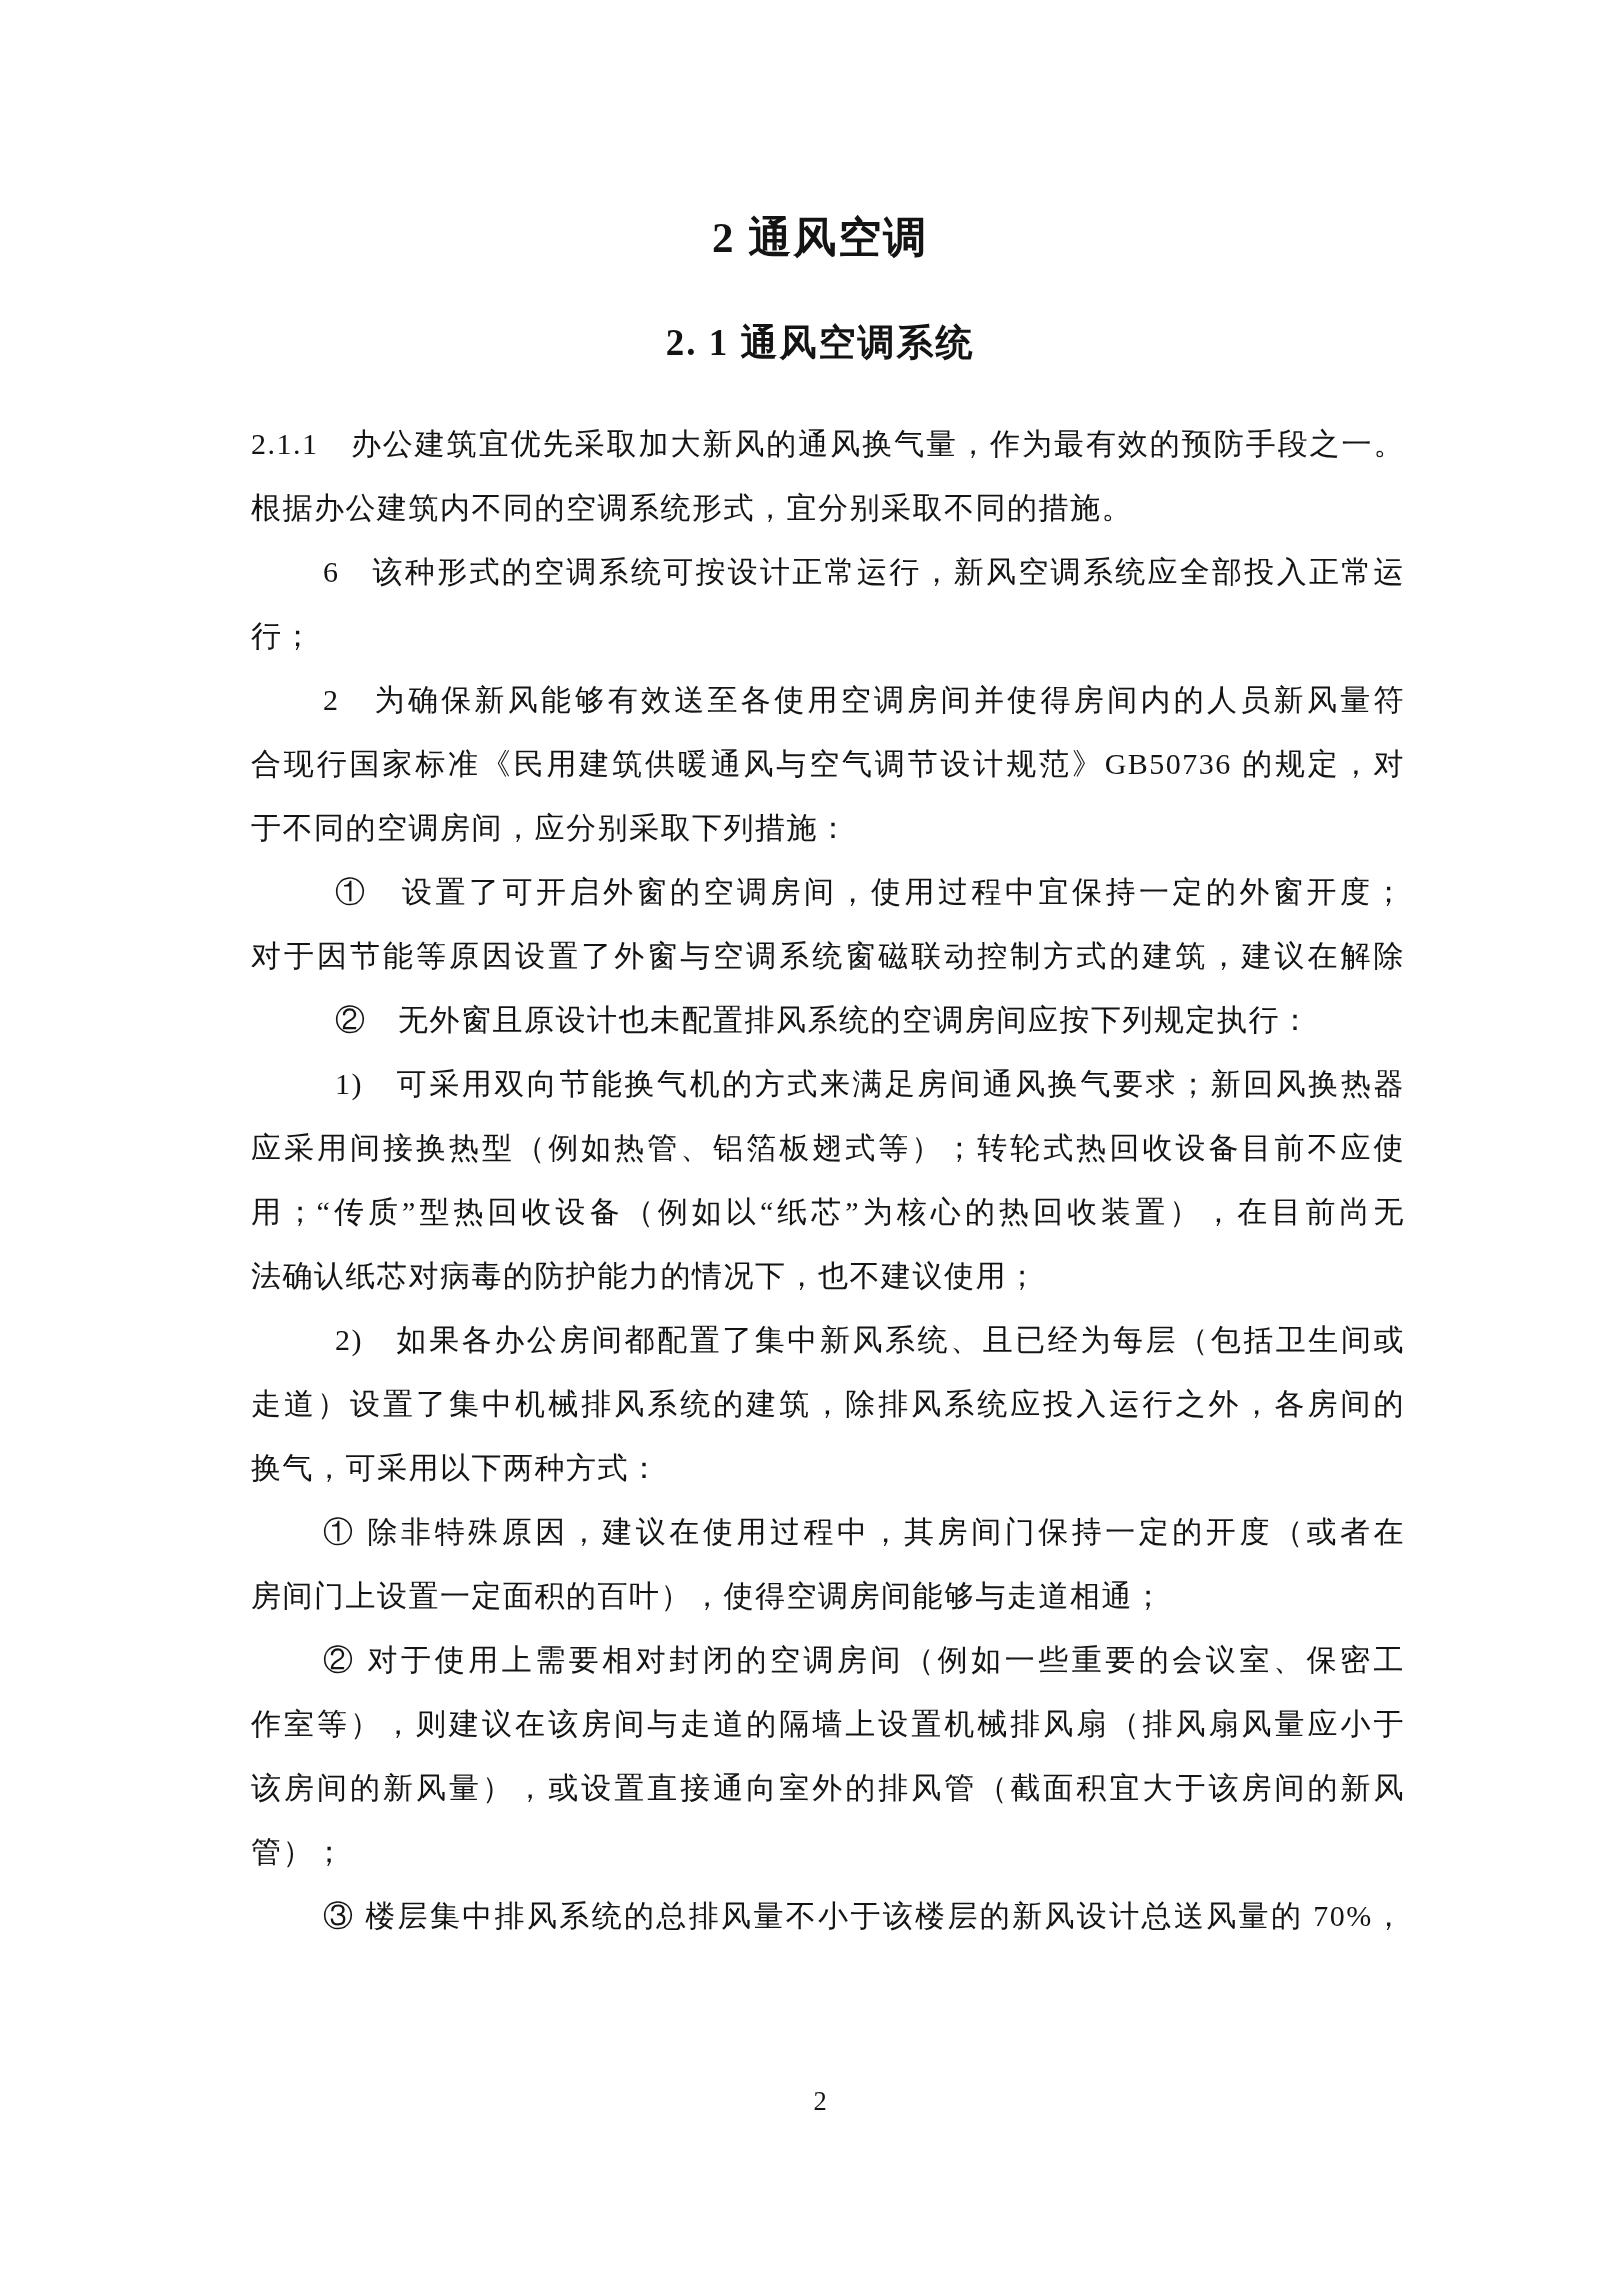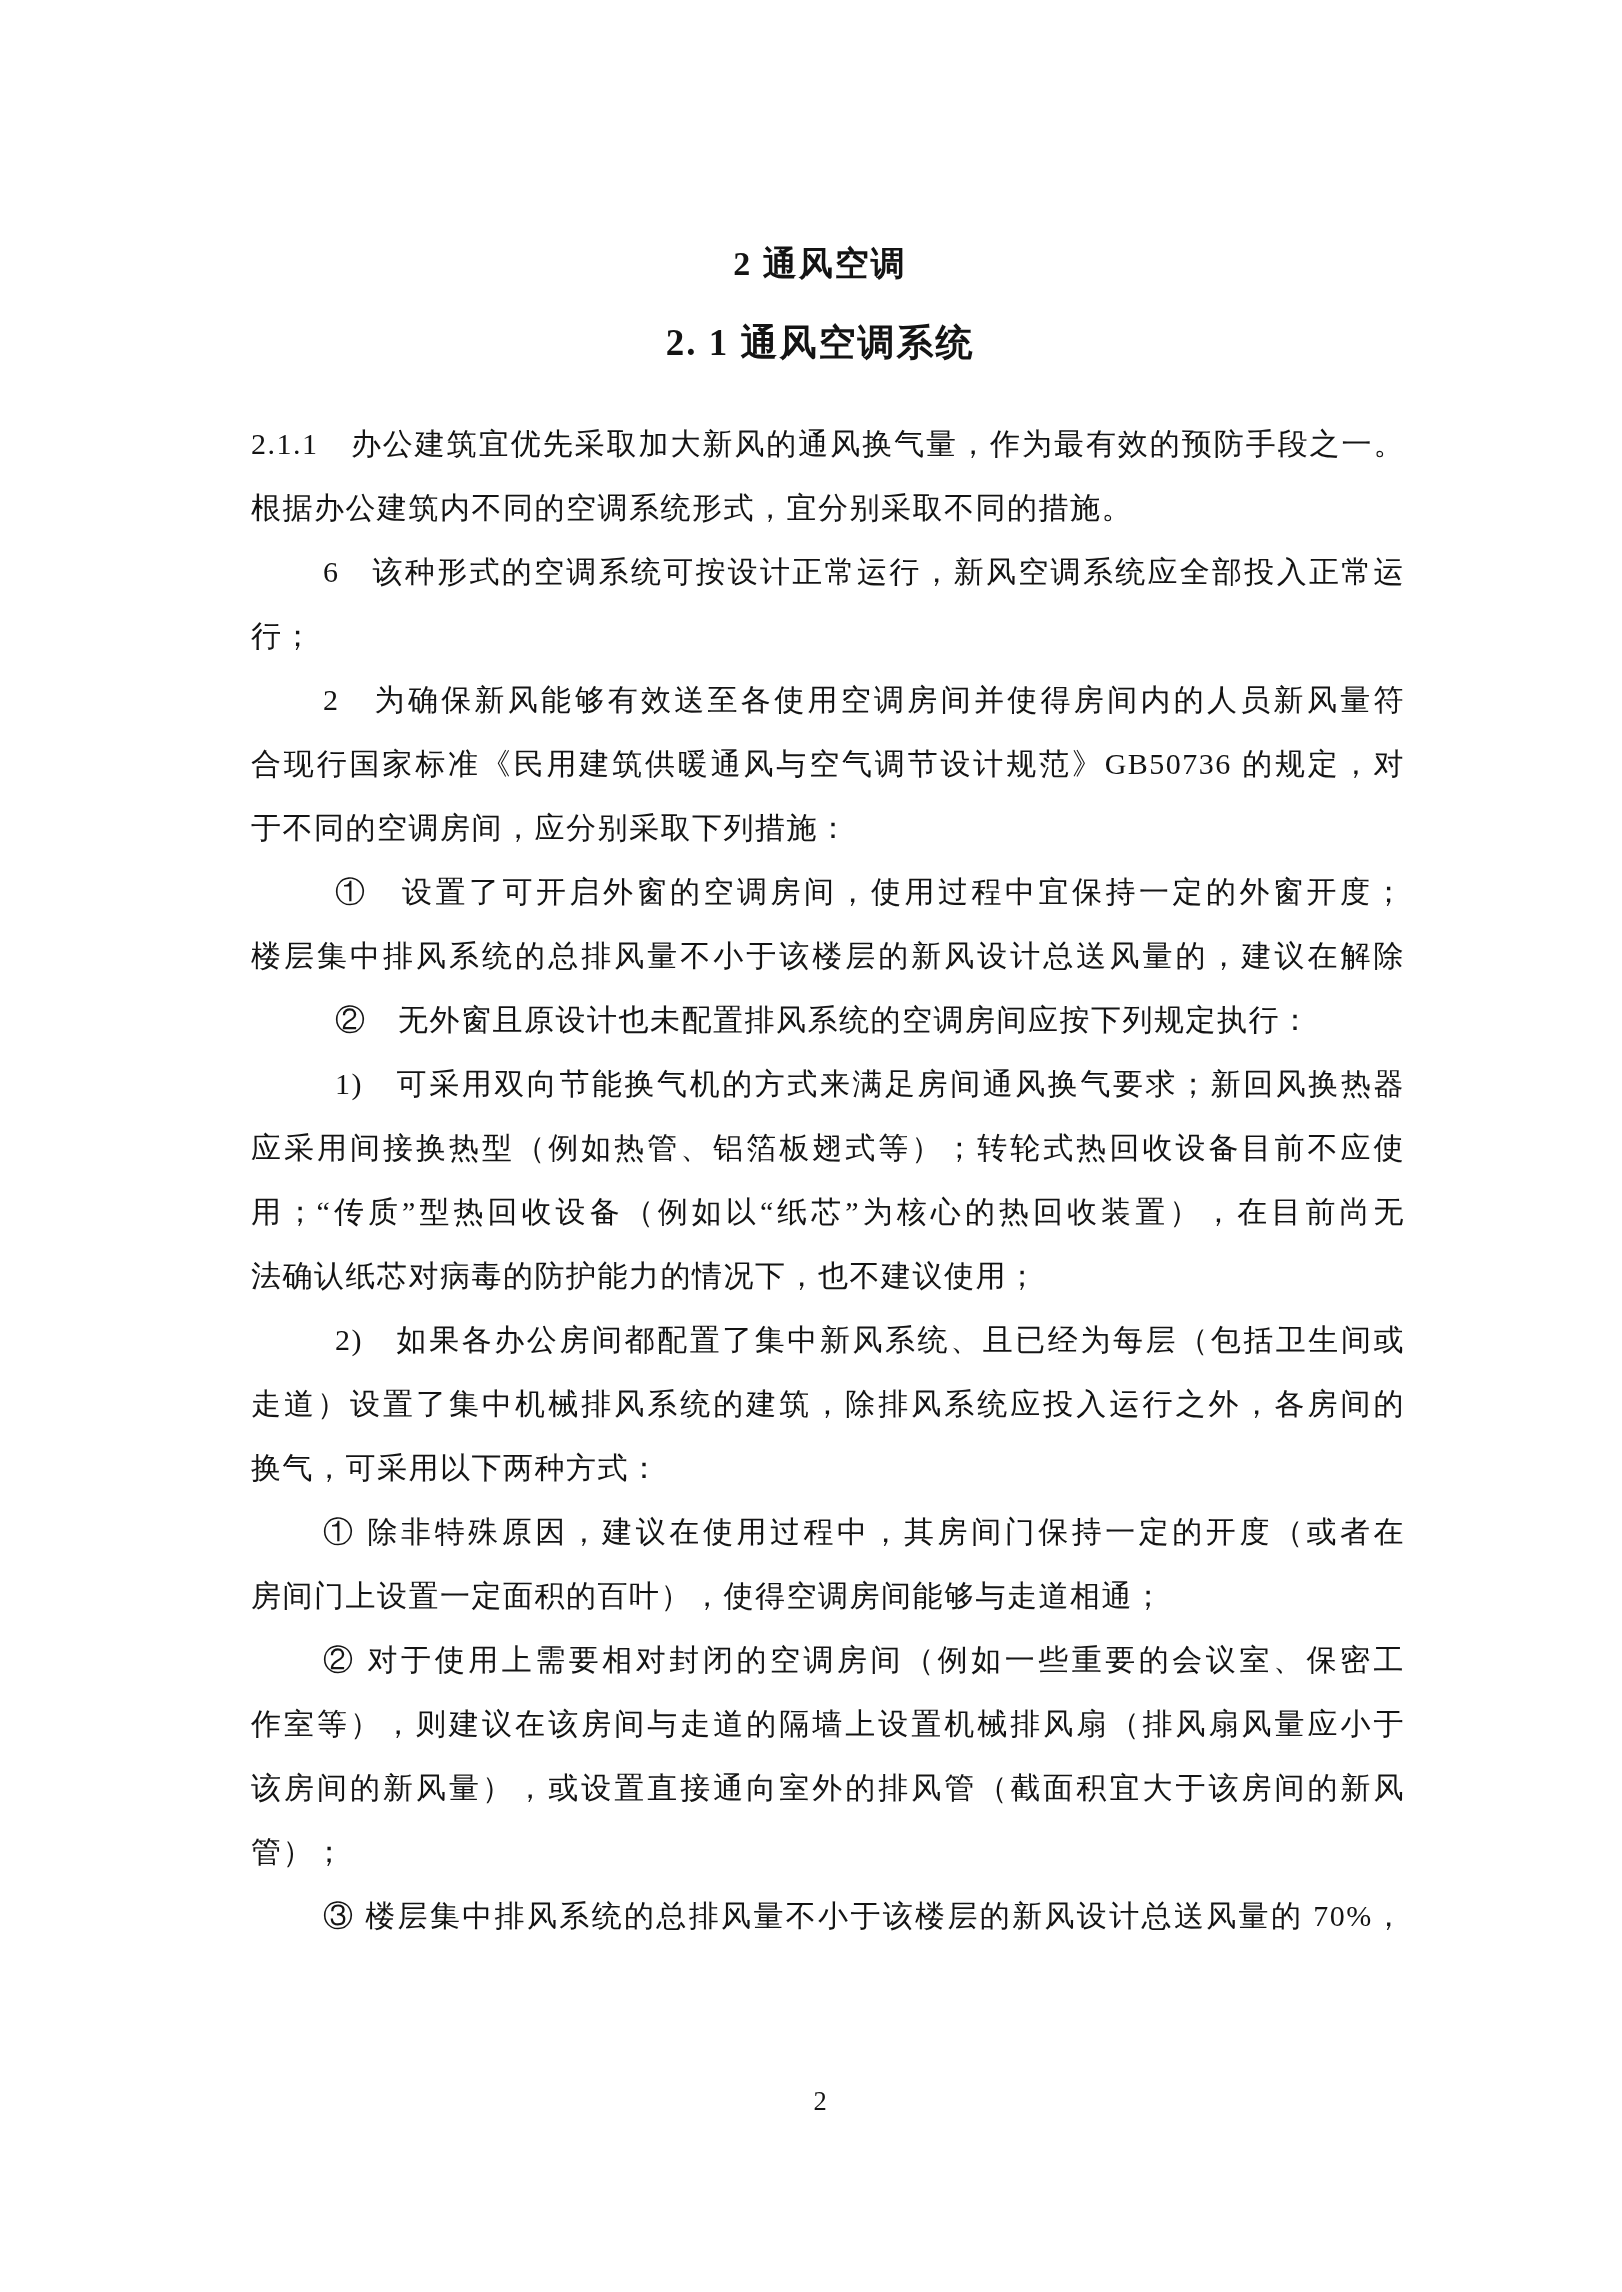--- a/index.html
+++ b/index.html
@@ -14,26 +14,25 @@
   .page {
     position: absolute; left: 0; top: 0;
     width: 1622px; height: 2293px;
     background: #ffffff;
   }
   .doc-title {
     position: absolute;
     left: 243px; top: 214px;
     width: 1154px;
     text-align: center;
-    font-size: 34px;
+    font-size: 43px;
     font-weight: bold;
     line-height: 47px;
     letter-spacing: 2px;
     white-space: nowrap;
-    margin-top: 26px;
   }
   .doc-subtitle {
     position: absolute;
     left: 243px; top: 321px;
     width: 1154px;
     text-align: center;
     font-size: 37px;
     font-weight: bold;
     line-height: 43px;
     letter-spacing: 2px;
@@ -80,21 +79,21 @@
   <div class="doc-subtitle">2. 1 通风空调系统</div>
   <div class="doc-body">
       <div class="line full">2.1.1　办公建筑宜优先采取加大新风的通风换气量，作为最有效的预防手段之一。</div>
       <div class="line">根据办公建筑内不同的空调系统形式，宜分别采取不同的措施。</div>
       <div class="line full ind1">6　该种形式的空调系统可按设计正常运行，新风空调系统应全部投入正常运</div>
       <div class="line">行；</div>
       <div class="line full ind1">2　为确保新风能够有效送至各使用空调房间并使得房间内的人员新风量符</div>
       <div class="line full">合现行国家标准《民用建筑供暖通风与空气调节设计规范》GB50736 的规定，对</div>
       <div class="line">于不同的空调房间，应分别采取下列措施：</div>
       <div class="line full ind2">①　设置了可开启外窗的空调房间，使用过程中宜保持一定的外窗开度；</div>
-      <div class="line full">楼层集中排风系统的总排风量不小于该楼层的新风设计总送风量的，建议在解除</div>
+      <div class="line full">对于因节能等原因设置了外窗与空调系统窗磁联动控制方式的建筑，建议在解除</div>
       <div class="line ind2">②　无外窗且原设计也未配置排风系统的空调房间应按下列规定执行：</div>
       <div class="line full ind2">1)　可采用双向节能换气机的方式来满足房间通风换气要求；新回风换热器</div>
       <div class="line full">应采用间接换热型（例如热管、铝箔板翅式等）；转轮式热回收设备目前不应使</div>
       <div class="line full">用；“传质”型热回收设备（例如以“纸芯”为核心的热回收装置），在目前尚无</div>
       <div class="line">法确认纸芯对病毒的防护能力的情况下，也不建议使用；</div>
       <div class="line full ind2">2)　如果各办公房间都配置了集中新风系统、且已经为每层（包括卫生间或</div>
       <div class="line full">走道）设置了集中机械排风系统的建筑，除排风系统应投入运行之外，各房间的</div>
       <div class="line">换气，可采用以下两种方式：</div>
       <div class="line full ind1">① 除非特殊原因，建议在使用过程中，其房间门保持一定的开度（或者在</div>
       <div class="line">房间门上设置一定面积的百叶），使得空调房间能够与走道相通；</div>

